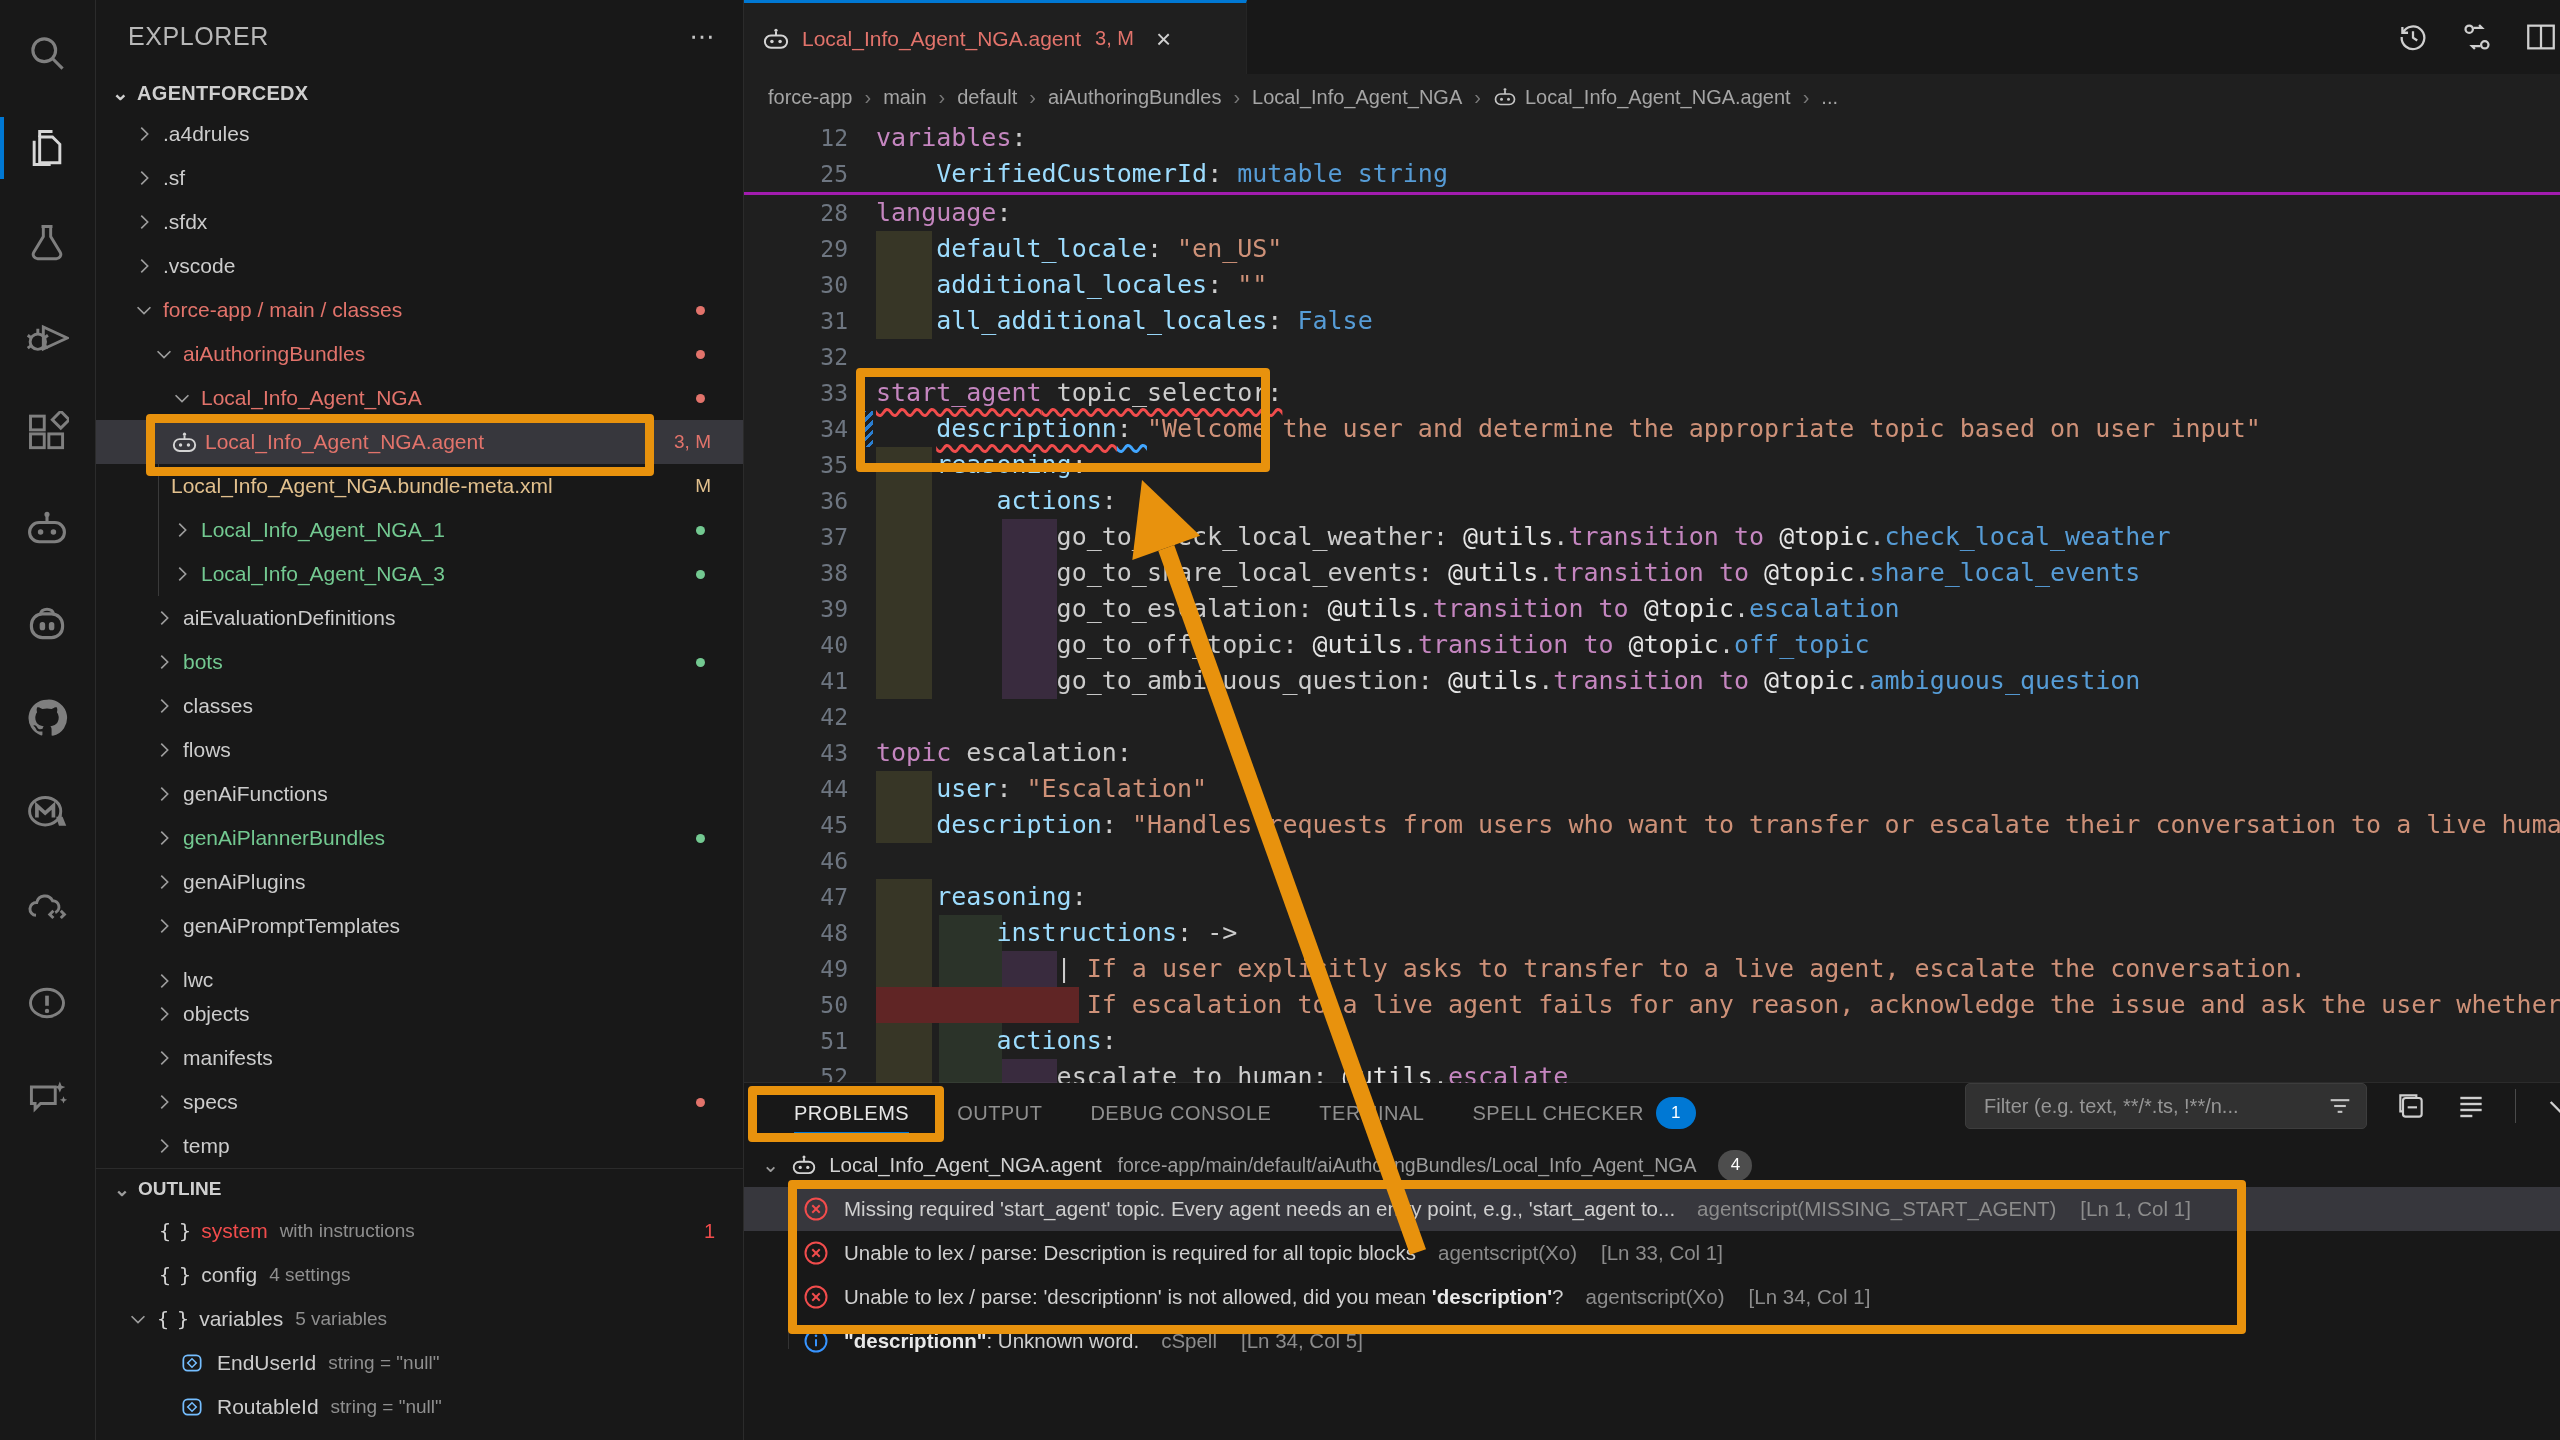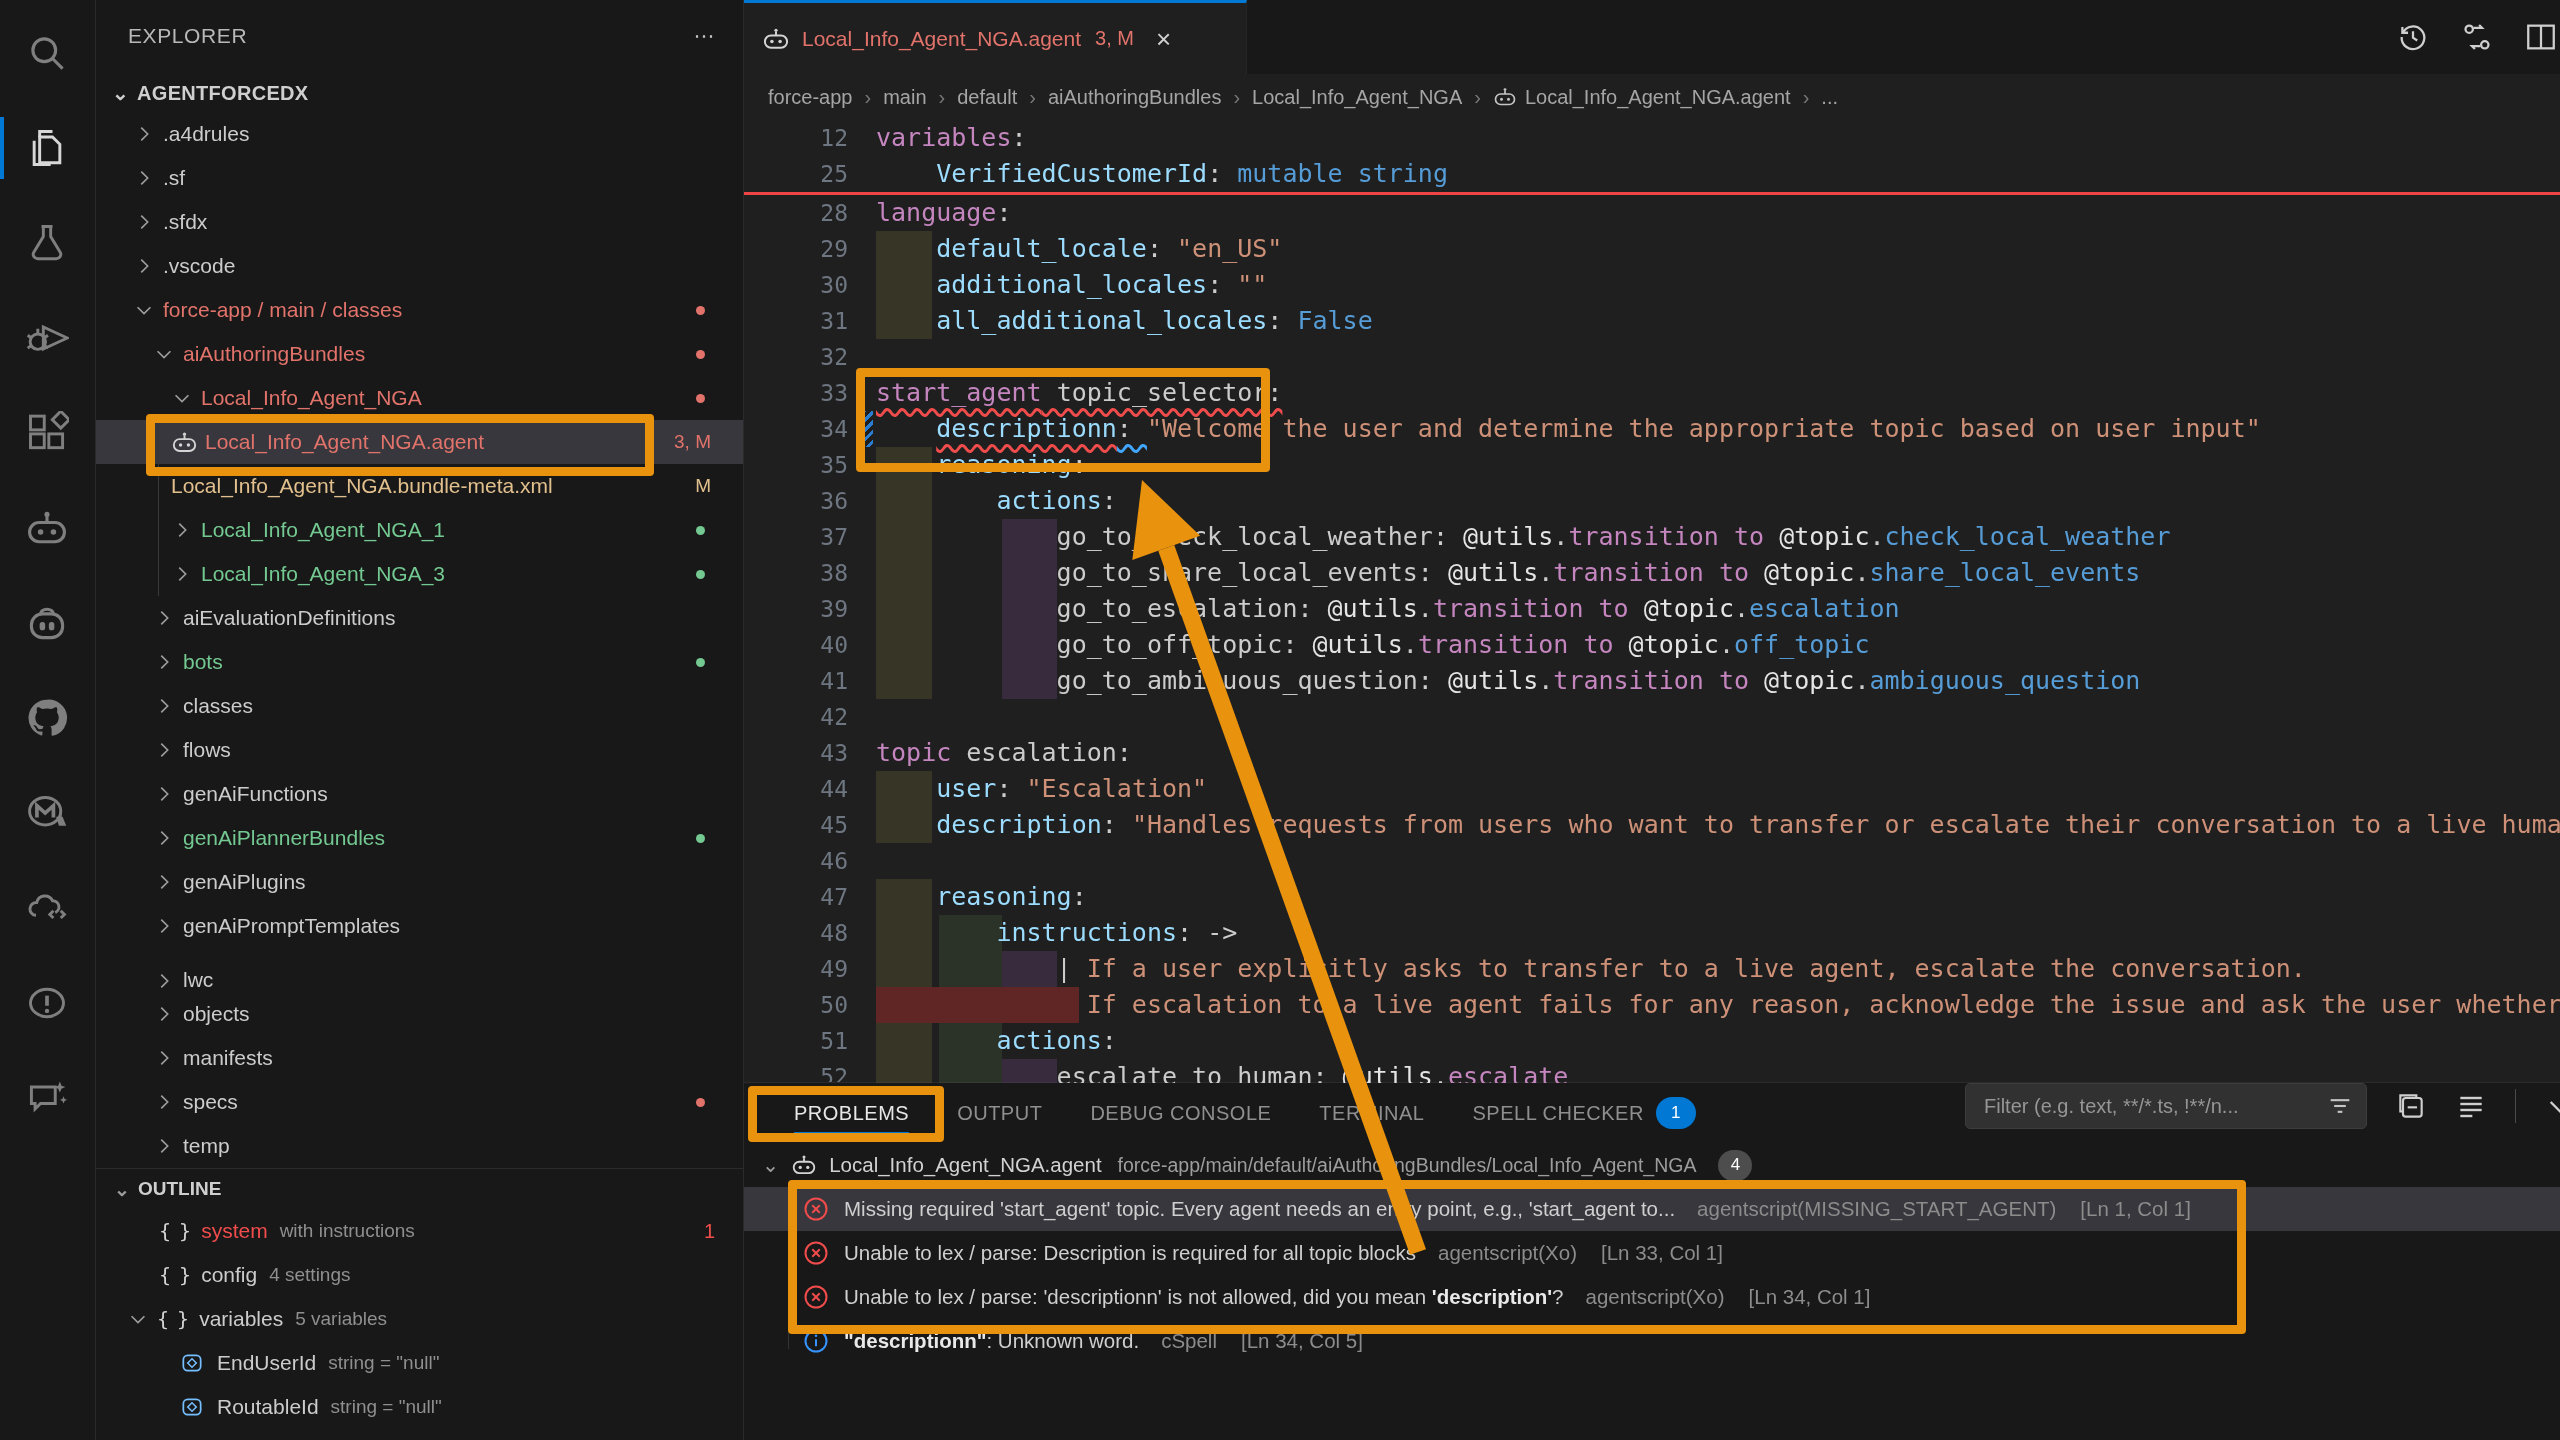--- a/index.html
+++ b/index.html
@@ -7,21 +7,21 @@
        font-family:"Liberation Sans",sans-serif;overflow:hidden;position:relative}
   svg{display:block}
   
   .abar{position:absolute;left:0;top:0;width:95px;height:1440px;background:#181818;border-right:1px solid #2b2b2b;z-index:5}
   .ab-item{position:absolute;left:0;width:94px;height:90px;display:flex;align-items:center;justify-content:center;color:#7f7f7f;cursor:pointer}
   .ab-item.active{color:#d7d7d7}
   .ab-item.active::before{content:"";position:absolute;left:0;top:14px;bottom:14px;width:4px;background:#0078d4}
   .ab-item svg{width:44px;height:44px}
   
   .sidebar{position:absolute;left:96px;top:0;width:647px;height:1440px;background:#181818;border-right:1px solid #2b2b2b;z-index:4}
-  .shead{height:72px;display:flex;align-items:center;justify-content:space-between;padding:0 28px 0 32px;color:#b8b8b8;font-size:21px;letter-spacing:.6px}
+  .shead{height:72px;display:flex;align-items:center;justify-content:space-between;padding:0 28px 0 32px;color:#b8b8b8;font-size:25px;letter-spacing:.6px}
   .shead .more{color:#c5c5c5;cursor:pointer}
   .ssec{display:flex;align-items:center;height:42px;font-weight:700;font-size:20px;color:#cfcfcf;padding-left:16px;letter-spacing:.3px;cursor:pointer}
   .ssec .chev{margin-right:8px}
   .tree{position:absolute;top:112px;left:0;right:0;height:1056px;overflow:hidden}
   .trow{position:relative;height:44px;display:flex;align-items:center;font-size:21px;color:#cccccc;cursor:pointer;white-space:nowrap}
   .trow.selected{background:#37373d}
   .trow .chev{width:30px;flex:none;color:#9d9d9d;display:flex;align-items:center}
   .trow .ficon{width:34px;flex:none;color:#d4d4d4;display:flex;align-items:center}
   .trow .ficon svg{width:27px;height:27px}
   .c-mod{color:#e2736b}.c-new{color:#73c991}.c-my{color:#e2c08d}
@@ -53,21 +53,21 @@
   .tab-actions .act{cursor:pointer}
   .tab-actions svg{width:34px;height:34px}
   .crumbs{height:46px;display:flex;align-items:center;padding-left:24px;font-size:20px;color:#a5a5a5;gap:12px;white-space:nowrap}
   .crumb{cursor:pointer;display:flex;align-items:center;gap:8px}
   .crumb .ficon{color:#c5c5c5}.crumb .ficon svg{width:24px;height:24px}
   .crumb-sep{color:#7a7a7a;font-size:20px}
   
   .code{position:absolute;top:120px;left:0;right:0;bottom:357px;overflow:hidden;
         font-family:"DejaVu Sans Mono",monospace;font-size:25px;line-height:36px;cursor:text}
   .cline{position:relative;height:36px;display:flex;white-space:pre}
-  .cline.fold{border-bottom:3px solid #ef4444}
+  .cline.fold{border-bottom:3px solid #a21caf}
   .gut{width:132px;flex:none;text-align:right;padding-right:28px;box-sizing:border-box;color:#6e7681;font-size:23px}
   .cnt{position:relative;flex:1}
   .txt{position:relative;z-index:2}
   .dec{position:absolute;top:0;height:36px;z-index:1}
   .dec.olive{background:rgba(143,137,62,.22)}
   .dec.olive2{background:rgba(96,134,84,.20)}
   .dec.purple{background:rgba(125,75,145,.28)}
   .dec.red{background:rgba(158,44,44,.52)}
   .gitmod{position:absolute;left:118px;top:0;width:11px;height:36px;z-index:3;
           background:repeating-linear-gradient(135deg,#2a7ed1 0 3px,rgba(0,0,0,0) 3px 7px)}

